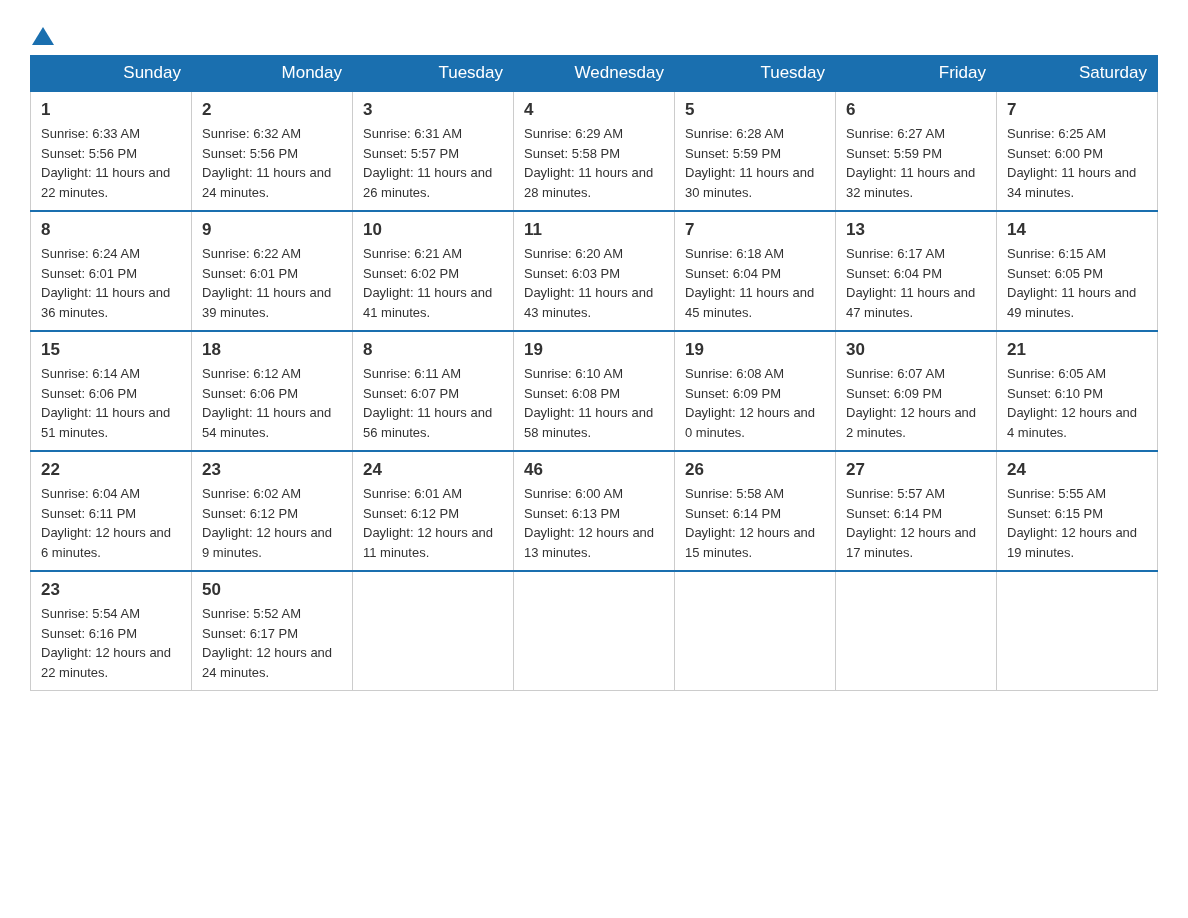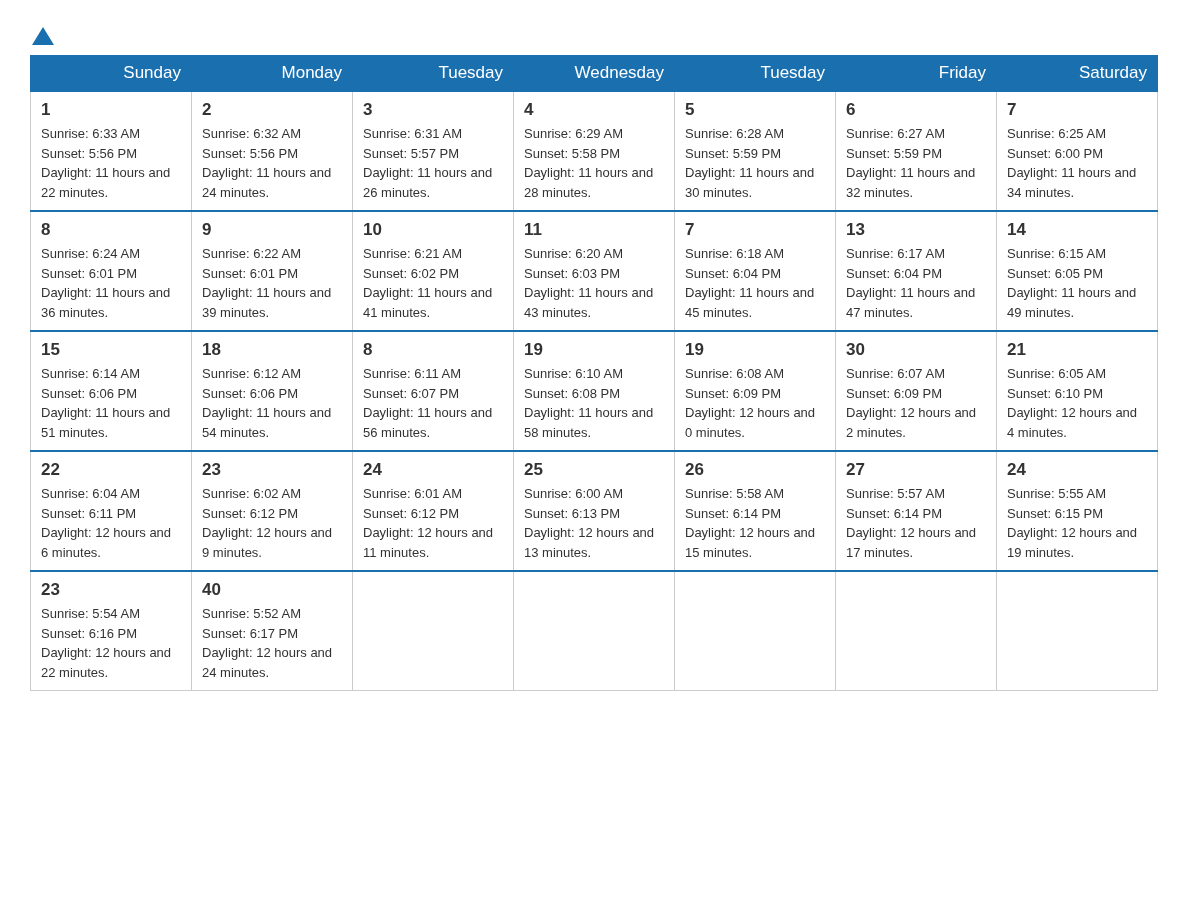--- a/index.html
+++ b/index.html
@@ -217,21 +217,21 @@
       </td>
         <td>
         <span class="day-number">23</span>
         <span class="day-info">Sunrise: 6:02 AM<br>Sunset: 6:12 PM<br>Daylight: 12 hours and 9 minutes.</span>
       </td>
         <td>
         <span class="day-number">24</span>
         <span class="day-info">Sunrise: 6:01 AM<br>Sunset: 6:12 PM<br>Daylight: 12 hours and 11 minutes.</span>
       </td>
         <td>
-        <span class="day-number">25</span>
+        <span class="day-number">46</span>
         <span class="day-info">Sunrise: 6:00 AM<br>Sunset: 6:13 PM<br>Daylight: 12 hours and 13 minutes.</span>
       </td>
         <td>
         <span class="day-number">26</span>
         <span class="day-info">Sunrise: 5:58 AM<br>Sunset: 6:14 PM<br>Daylight: 12 hours and 15 minutes.</span>
       </td>
         <td>
         <span class="day-number">27</span>
         <span class="day-info">Sunrise: 5:57 AM<br>Sunset: 6:14 PM<br>Daylight: 12 hours and 17 minutes.</span>
       </td>
@@ -239,21 +239,21 @@
         <span class="day-number">24</span>
         <span class="day-info">Sunrise: 5:55 AM<br>Sunset: 6:15 PM<br>Daylight: 12 hours and 19 minutes.</span>
       </td>
       </tr>
       <tr>
         <td>
         <span class="day-number">23</span>
         <span class="day-info">Sunrise: 5:54 AM<br>Sunset: 6:16 PM<br>Daylight: 12 hours and 22 minutes.</span>
       </td>
         <td>
-        <span class="day-number">40</span>
+        <span class="day-number">50</span>
         <span class="day-info">Sunrise: 5:52 AM<br>Sunset: 6:17 PM<br>Daylight: 12 hours and 24 minutes.</span>
       </td>
         <td class="empty-cell"></td>
         <td class="empty-cell"></td>
         <td class="empty-cell"></td>
         <td class="empty-cell"></td>
         <td class="empty-cell"></td>
       </tr>
     </tbody>
 </table>

